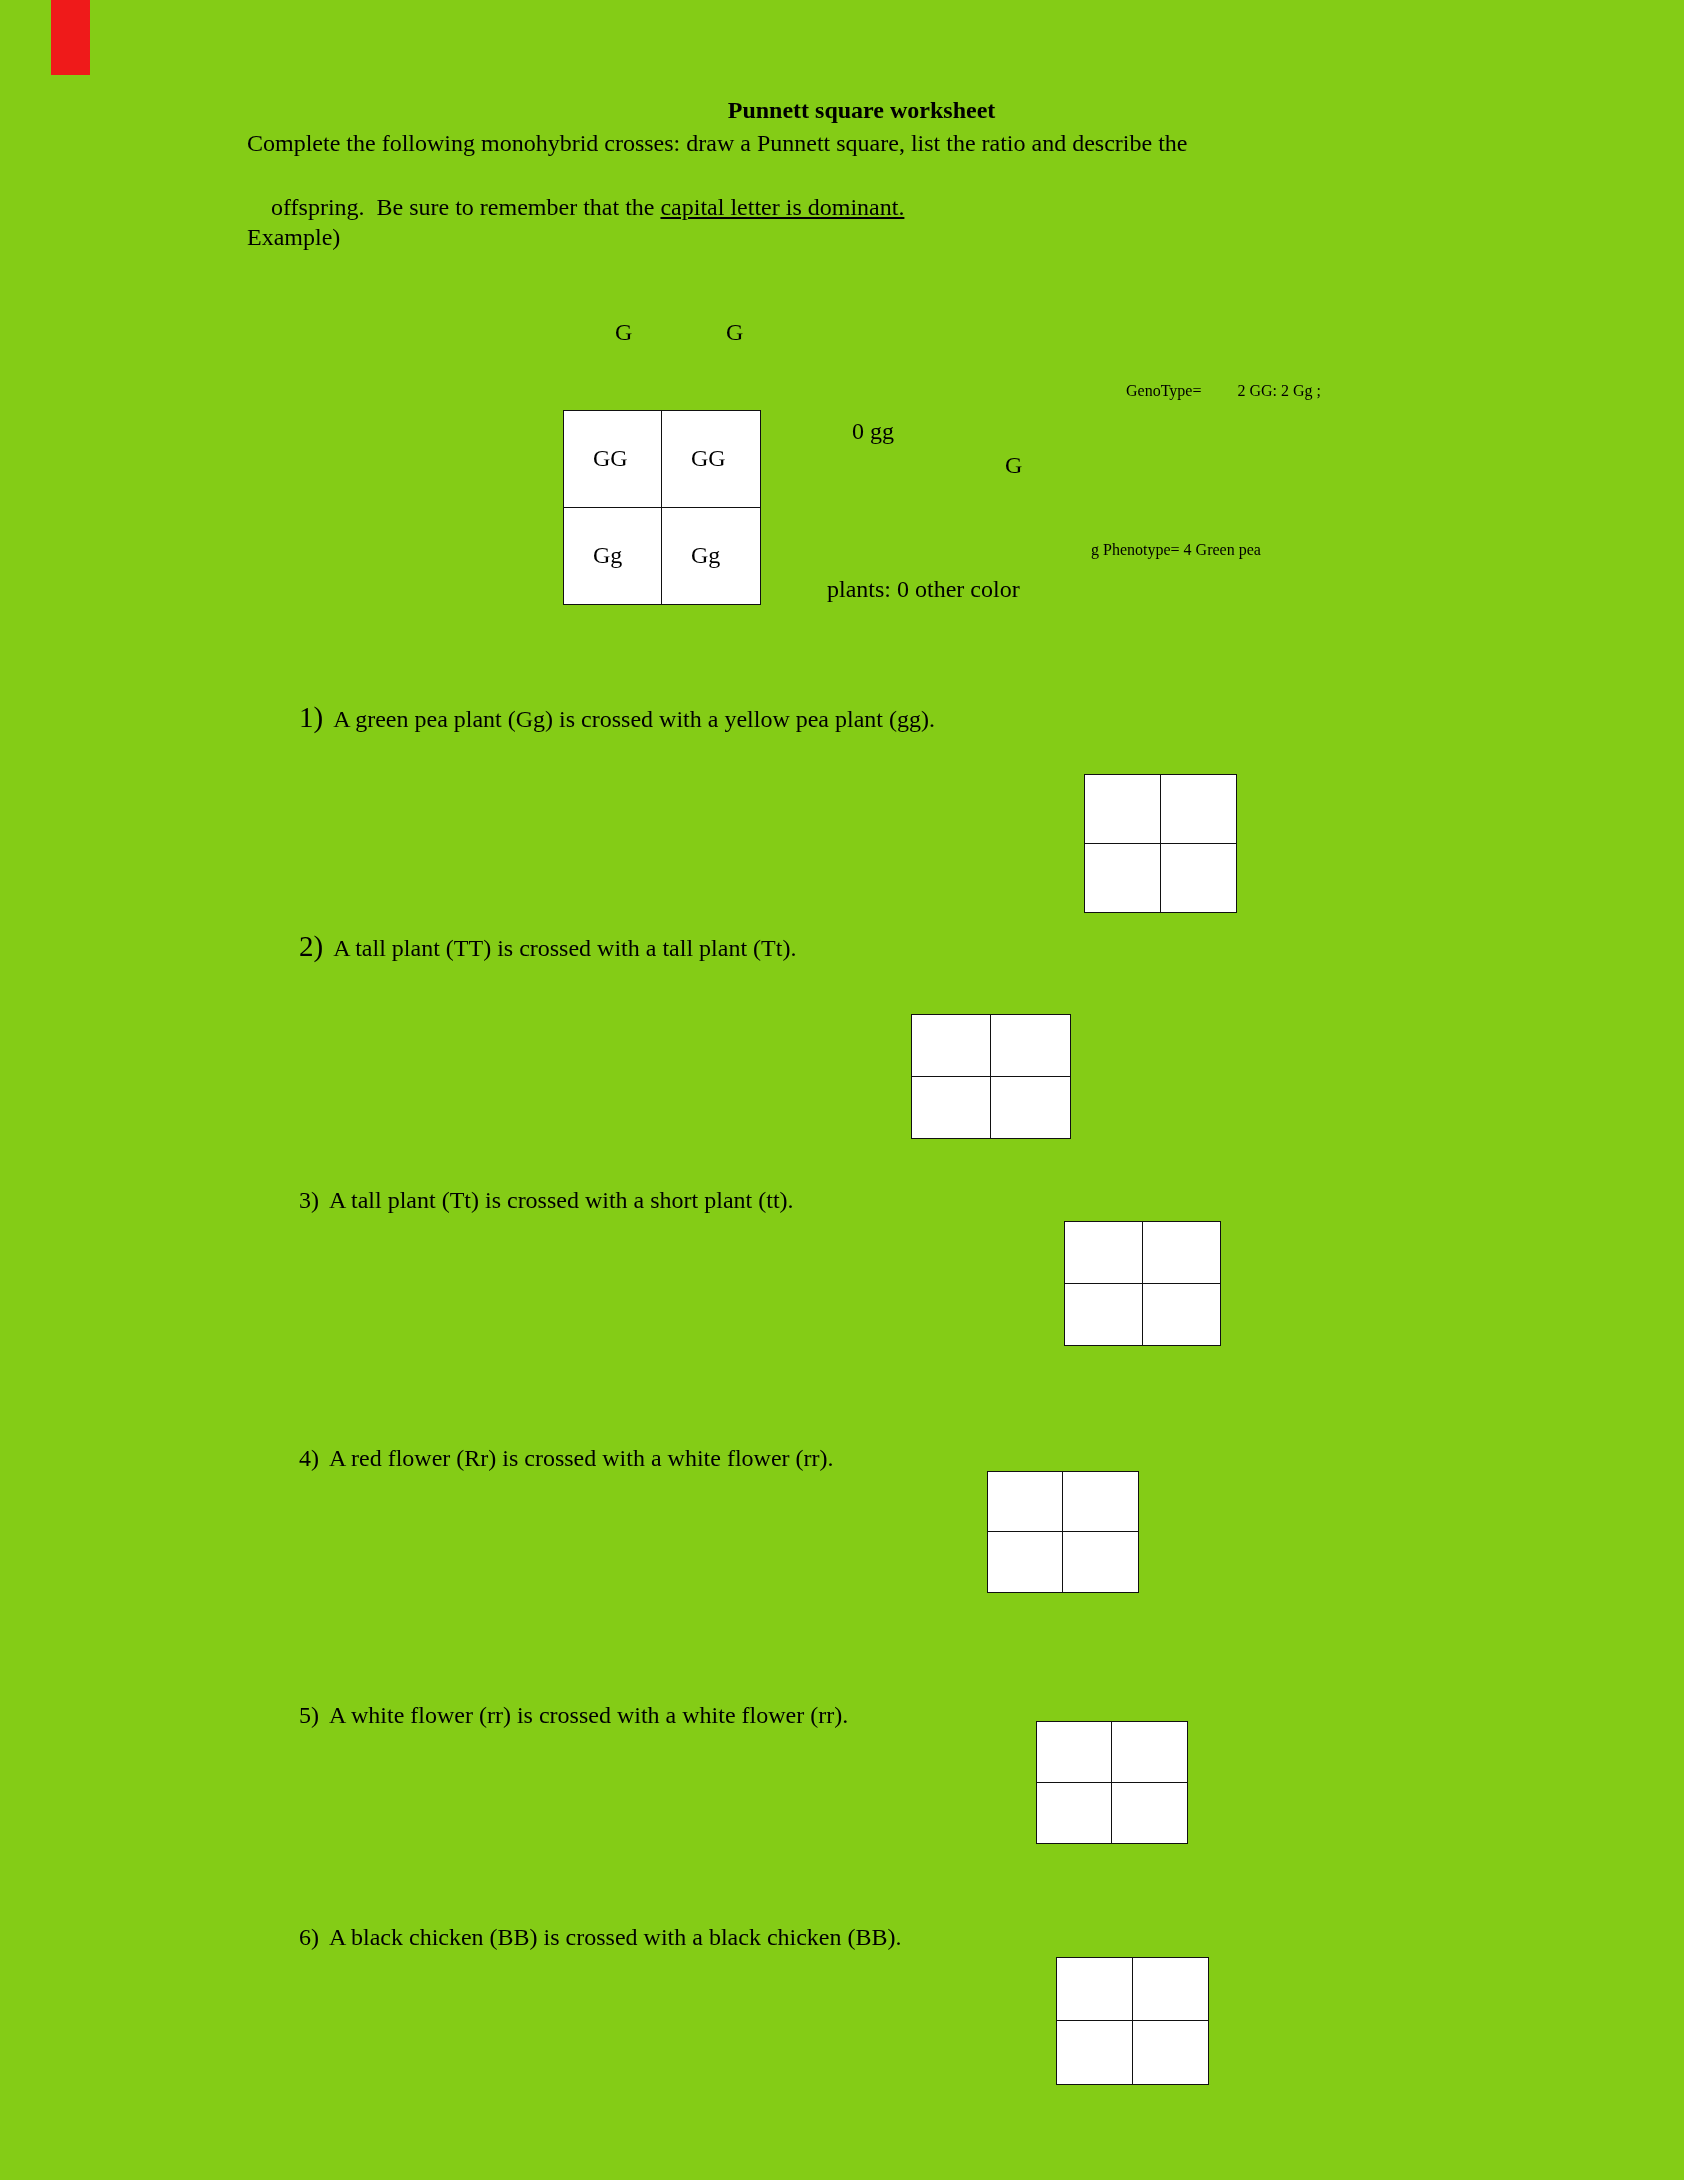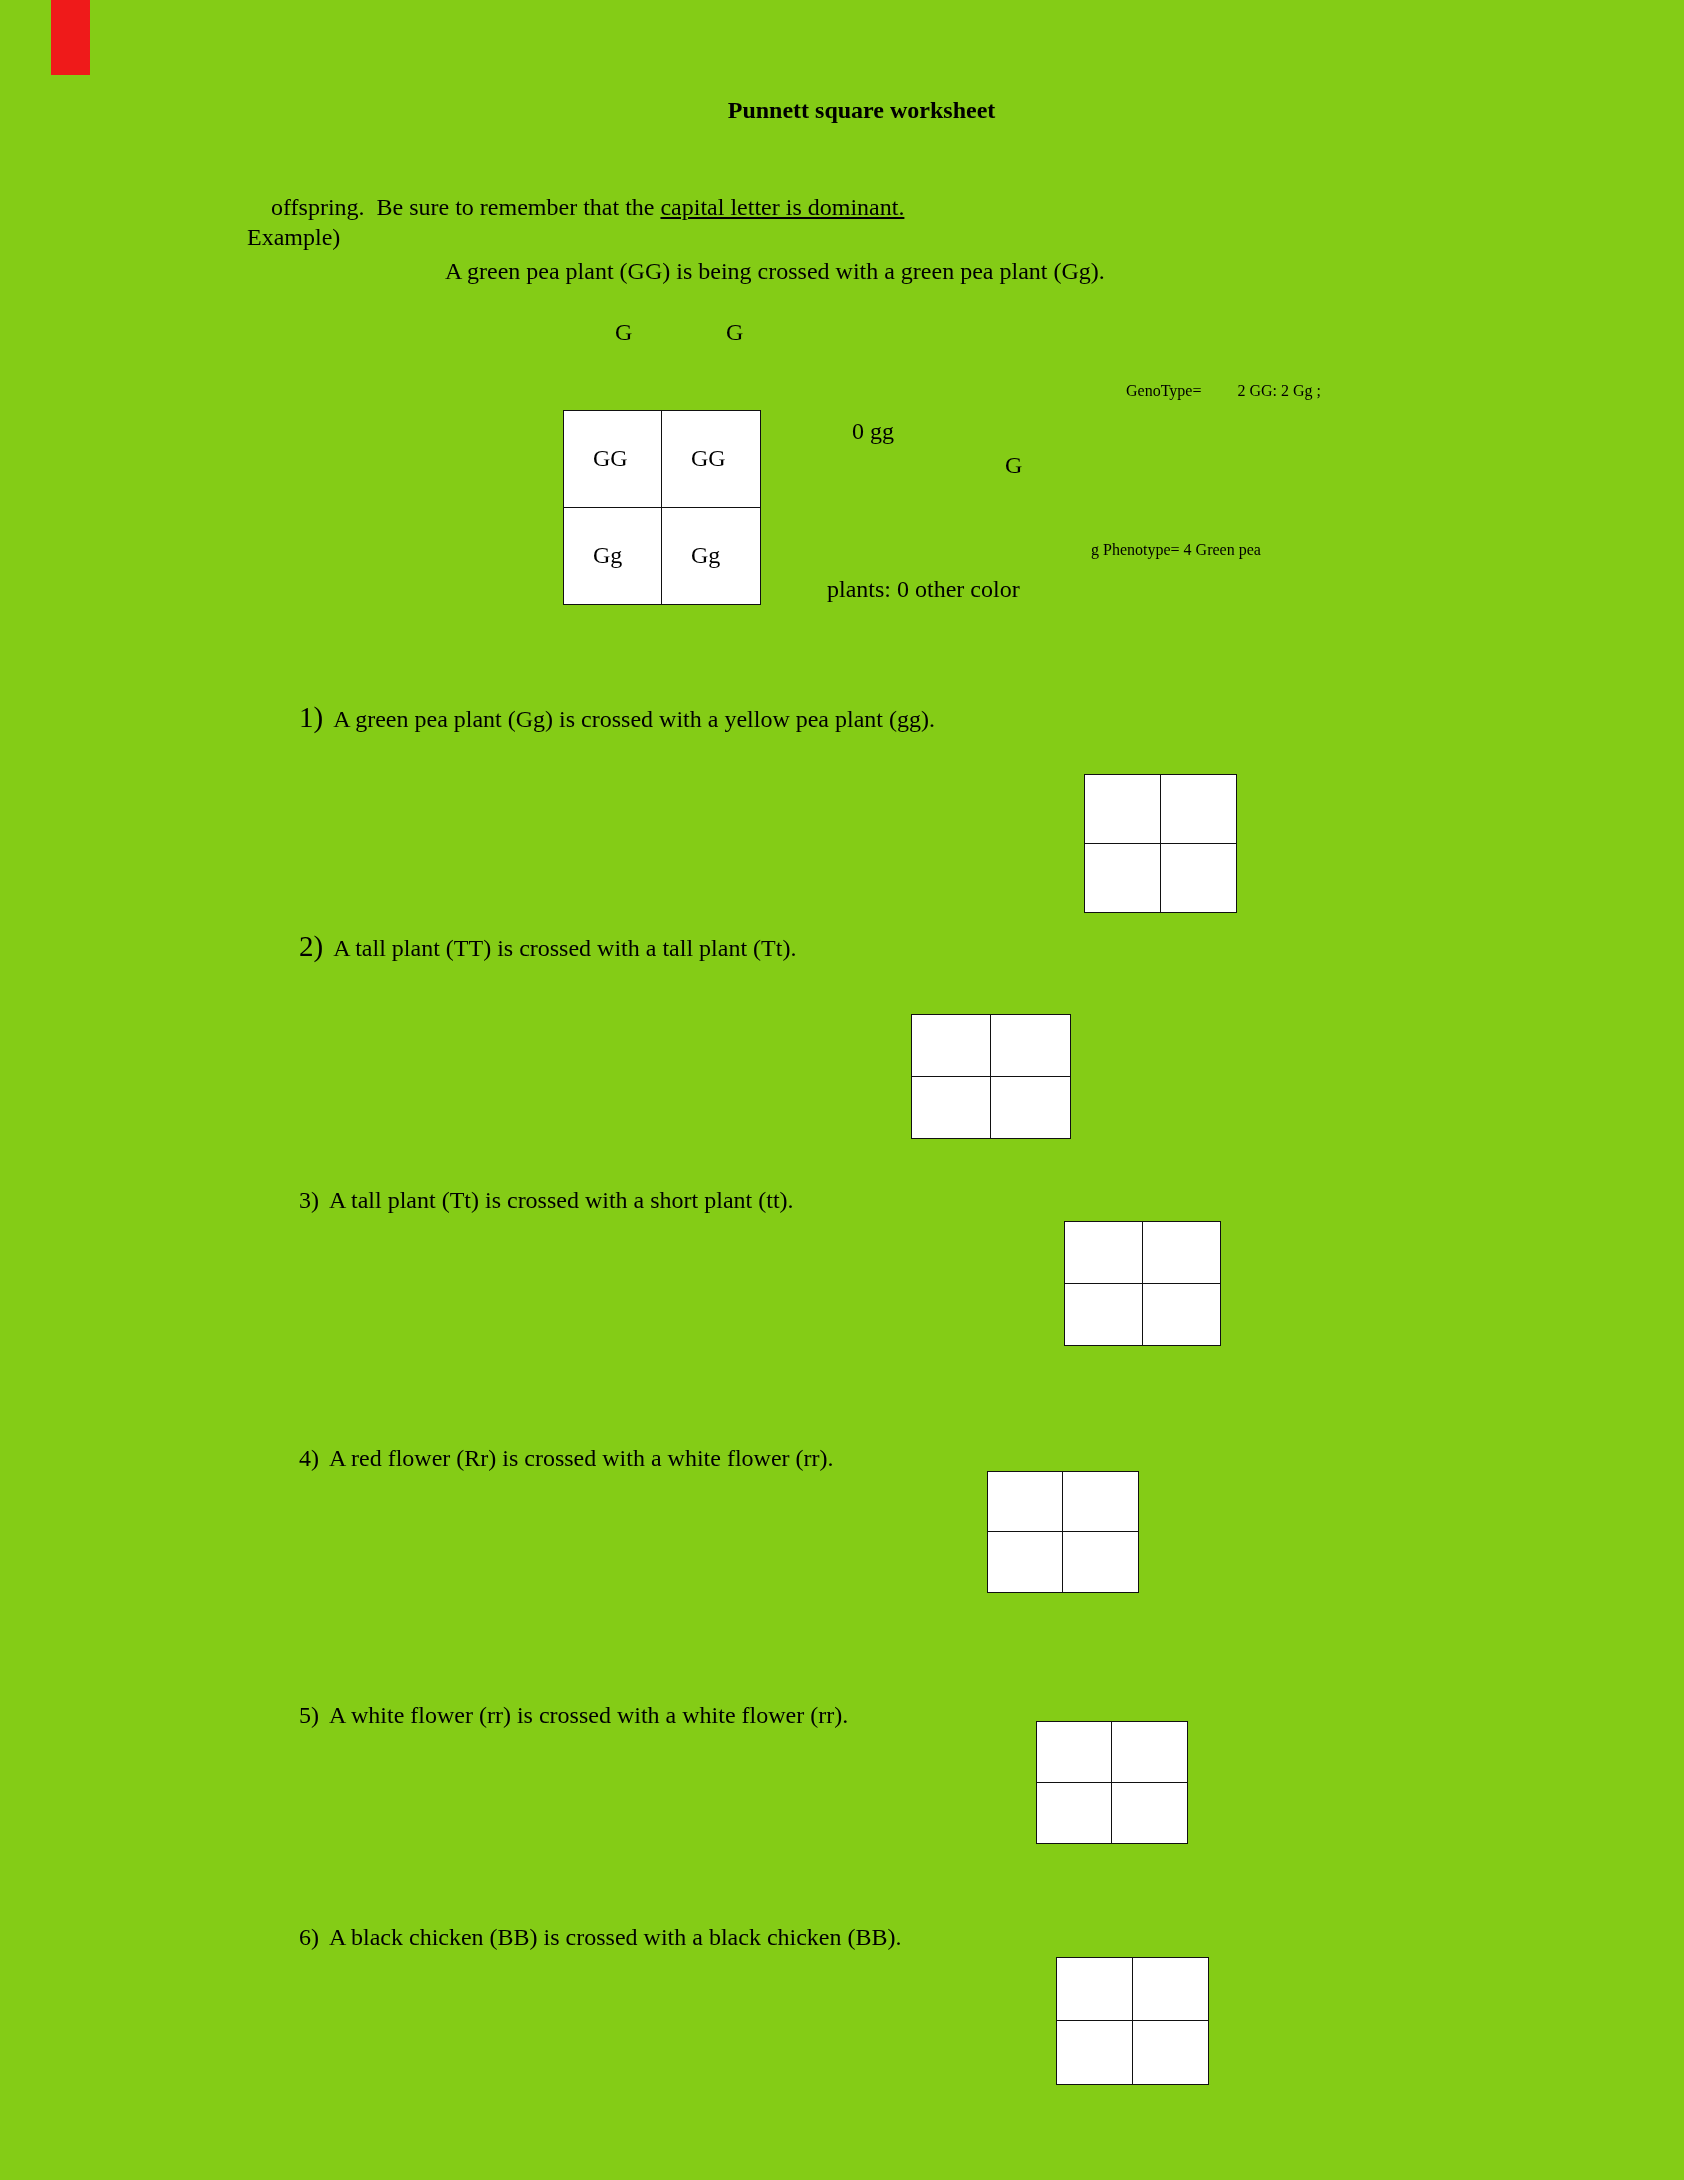--- a/index.html
+++ b/index.html
@@ -52,28 +52,28 @@
 </style>
 </head>
 <body>
 
 <div class="page">
 
   <div class="red-mark"></div>
 
   <div class="t center bold" style="top:95px;">Punnett square worksheet</div>
 
+  <div class="t" style="left:247px;top:128px;">Complete the following monohybrid crosses: draw a Punnett square, list the ratio and describe the</div>
 
   <div class="t" style="left:247px;top:161px;">
     <span>offspring.  Be sure to remember that the </span><span class="bold-underline">capital letter is dominant.</span>
   </div>
 
   <div class="t" style="left:247px;top:222px;">Example)</div>
 
-  <div class="t" style="left:445px;top:256px;">A green pea plant (GG) is being crossed with a green pea plant (Gg).</div>
 
   <div class="t" style="left:615px;top:317px;">G</div>
   <div class="t" style="left:726px;top:317px;">G</div>
 
   <div class="psq" style="left:563px;top:410px;width:198px;height:195px;">
     <div class="cell rb cb">GG</div>
     <div class="cell cb">GG</div>
     <div class="cell rb">Gg</div>
     <div class="cell">Gg</div>
   </div>

